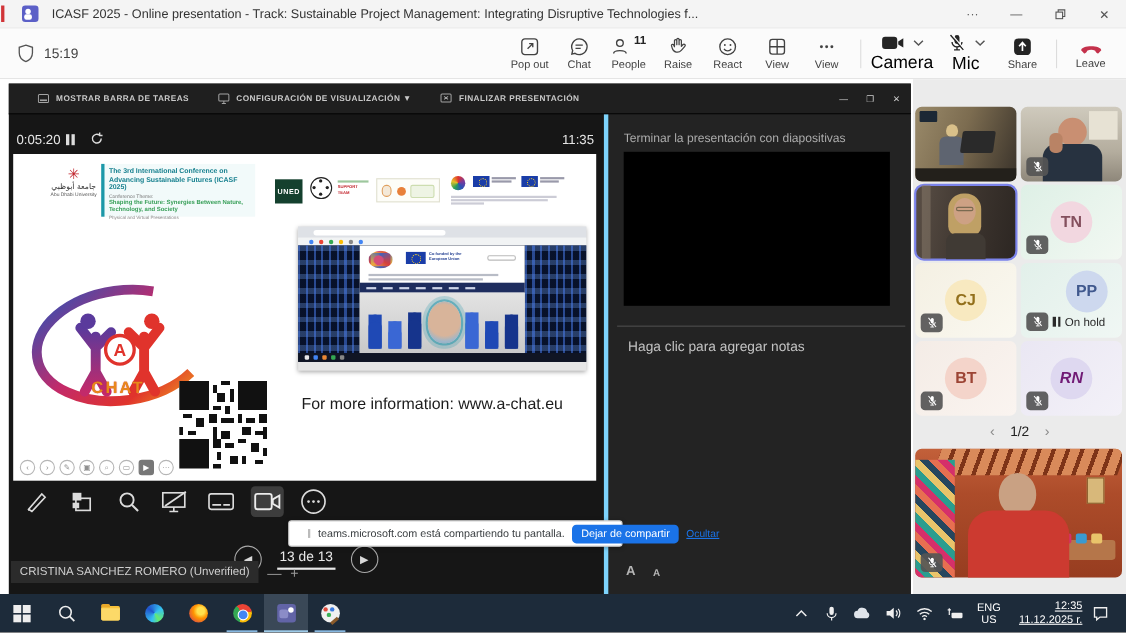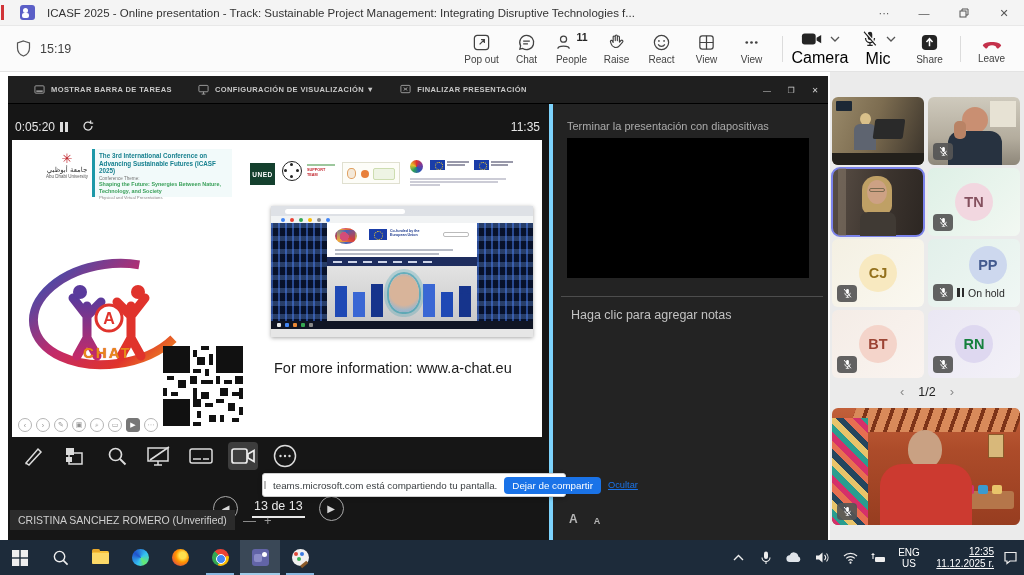--- a/index.html
+++ b/index.html
@@ -131,40 +131,40 @@
   
   .notes{position:absolute;left:541px;top:28px;width:279px;height:436px;background:#232323;border-left:4px solid #7dd3fc;}
   .notes-h{position:absolute;left:14px;top:16px;font-size:11px;color:#ababab;}
   .notes-thumb{position:absolute;left:14px;top:34px;width:242px;height:140px;background:#000;}
   .notes-div{position:absolute;left:8px;top:192px;width:262px;height:1px;background:#4d4d4d;}
   .notes-txt{position:absolute;left:18px;top:204px;font-size:12.5px;color:#c2c2c2;}
   .fontbtns{position:absolute;left:16px;bottom:14px;display:flex;gap:16px;align-items:flex-end;color:#b5b5b5;}
   .fA1{font-size:12px;font-weight:bold;} .fA2{font-size:9px;font-weight:bold;}
   
   .banner{position:absolute;left:262px;top:401px;width:304px;height:24px;background:#fff;border:1px solid #cfcfcf;
-    border-radius:3px;box-shadow:0 1px 4px rgba(0,0,0,.3);display:flex;align-items:center;gap:7px;padding:0 1px;}
+    border-radius:3px;box-shadow:0 1px 4px rgba(0,0,0,.3);display:flex;align-items:center;gap:7px;padding:0 17px;}
   .banner .bi{width:8px;height:8px;background:#e8e8e8;border:1px solid #bbb;}
   .banner .btxt{font-size:9.8px;color:#3c4043;white-space:nowrap;}
   .banner .bstop{background:#1a73e8;color:#fff;font-size:9.8px;padding:3px 8px;border-radius:4px;white-space:nowrap;}
   .banner .bhide{color:#1a73e8;font-size:9.3px;text-decoration:underline;}
   
   .people-panel{position:absolute;left:830px;top:0;width:194px;height:468px;background:#ebebeb;}
   .tile{position:absolute;width:92px;height:68px;border-radius:6px;overflow:hidden;}
   .tile.c1{left:2px}.tile.c2{left:98px}
   .tile.r1{top:25px}.tile.r2{top:96px}.tile.r3{top:167px}.tile.r4{top:238px}
   .tile.active{outline:2.5px solid #7b83eb;outline-offset:-1px;border-radius:8px;}
   .mutebadge{position:absolute;left:5px;bottom:5px;width:20px;height:17px;border-radius:4px;background:rgba(85,85,85,.92);
     display:flex;align-items:center;justify-content:center;}
   .initial-circ{position:absolute;left:50%;top:50%;transform:translate(-50%,-50%);width:38px;height:38px;border-radius:50%;
     display:flex;align-items:center;justify-content:center;font-size:14.5px;font-weight:bold;}
   .t-tn{background:linear-gradient(135deg,#def0e6,#f2f8f2);} .t-tn .initial-circ{background:#f2d7e0;color:#84505e;}
   .t-cj{background:linear-gradient(135deg,#f4f0e3,#faf8f0);} .t-cj .initial-circ{background:#f8e9c0;color:#93701c;}
   .t-pp{background:linear-gradient(135deg,#e2f0ea,#f0f7f4);} .t-pp .initial-circ{left:65%;top:38%;background:#cdd8ee;color:#41598e;}
   .t-bt{background:linear-gradient(135deg,#f4ece6,#faf4f0);} .t-bt .initial-circ{background:#f4d4ca;color:#9c4434;}
-  .t-rn{background:linear-gradient(135deg,#eae7f3,#f3f1f8);} .t-rn .initial-circ{background:#ded8f0;color:#15803d;}
+  .t-rn{background:linear-gradient(135deg,#eae7f3,#f3f1f8);} .t-rn .initial-circ{background:#ded8f0;color:#701a75;font-style:italic;}
   .onhold-row{position:absolute;left:5px;bottom:6px;display:flex;align-items:center;gap:4px;}
   .pausebars{display:flex;gap:2px;} .pausebars i{width:2.5px;height:9px;background:#2a2a2a;display:block;}
   .onhold-txt{font-size:10.5px;color:#2a2a2a;}
   
   .v-woman-laptop{background:linear-gradient(110deg,#9a8a6a 0%,#7c6c50 45%,#39322a 100%);}
   .v-woman-laptop .tv{position:absolute;left:4px;top:4px;width:16px;height:10px;background:#1c2835;border-radius:1px;}
   .v-woman-laptop .head{position:absolute;left:28px;top:16px;width:11px;height:12px;border-radius:50%;background:#d9c08a;}
   .v-woman-laptop .bodyy{position:absolute;left:22px;top:27px;width:22px;height:26px;border-radius:6px 6px 0 0;background:#5e6470;}
   .v-woman-laptop .laptop{position:absolute;left:42px;top:22px;width:30px;height:20px;background:#2a2a2a;transform:skewX(-8deg);border-radius:2px;}
   .v-woman-laptop .desk{position:absolute;left:0;bottom:0;width:100%;height:12px;background:#23201b;}
@@ -207,21 +207,21 @@
   .ffx-ic{width:17px;height:17px;border-radius:50%;background:radial-gradient(circle at 62% 38%,#ffe14d 0 22%,#ff9500 45%,#e6652d 70%,#b5007f 100%);}
   .chrome-ic{width:17px;height:17px;border-radius:50%;position:relative;
     background:conic-gradient(from -40deg,#ea4335 0 33%,#fbbc05 33% 66%,#34a853 66% 100%);}
   .chrome-ic::after{content:"";position:absolute;left:4.5px;top:4.5px;width:8px;height:8px;border-radius:50%;background:#4285f4;border:1.5px solid #fff;}
   .teams-ic{width:17px;height:17px;border-radius:3px;background:#6264a7;position:relative;}
   .teams-ic::before{content:"";position:absolute;right:2px;top:3px;width:5px;height:5px;border-radius:50%;background:#fff;}
   .teams-ic::after{content:"";position:absolute;left:2px;top:5px;width:8px;height:8px;border-radius:2px;background:#8b8cc7;}
   .paint-ic{width:17px;height:17px;border-radius:50%;background:#f0f0f0;position:relative;}
   .paint-ic::before{content:"";position:absolute;left:2px;top:3px;width:4px;height:4px;border-radius:50%;background:#e04a3a;box-shadow:6px 0 0 #3a7ae0,3px 5px 0 #3ab056;}
   .paint-ic::after{content:"";position:absolute;right:1px;bottom:1px;width:8px;height:2.5px;background:#8a5a2a;transform:rotate(-40deg);}
-  .tray{position:absolute;right:0;top:0;height:35px;display:flex;align-items:center;gap:4px;padding-right:2px;}
+  .tray{position:absolute;right:0;top:0;height:35px;display:flex;align-items:center;gap:4px;padding-right:12px;}
   .tray-ic{width:24px;height:35px;display:flex;align-items:center;justify-content:center;color:#eee;}
   .lang{color:#fff;font-size:10px;line-height:11px;text-align:center;width:30px;}
   .clockdate{color:#fff;font-size:10px;line-height:12px;text-align:right;width:66px;text-decoration:underline;}
   svg{display:block;}
 </style>
 </head>
 <body>
 
 <div class="screen">
 

